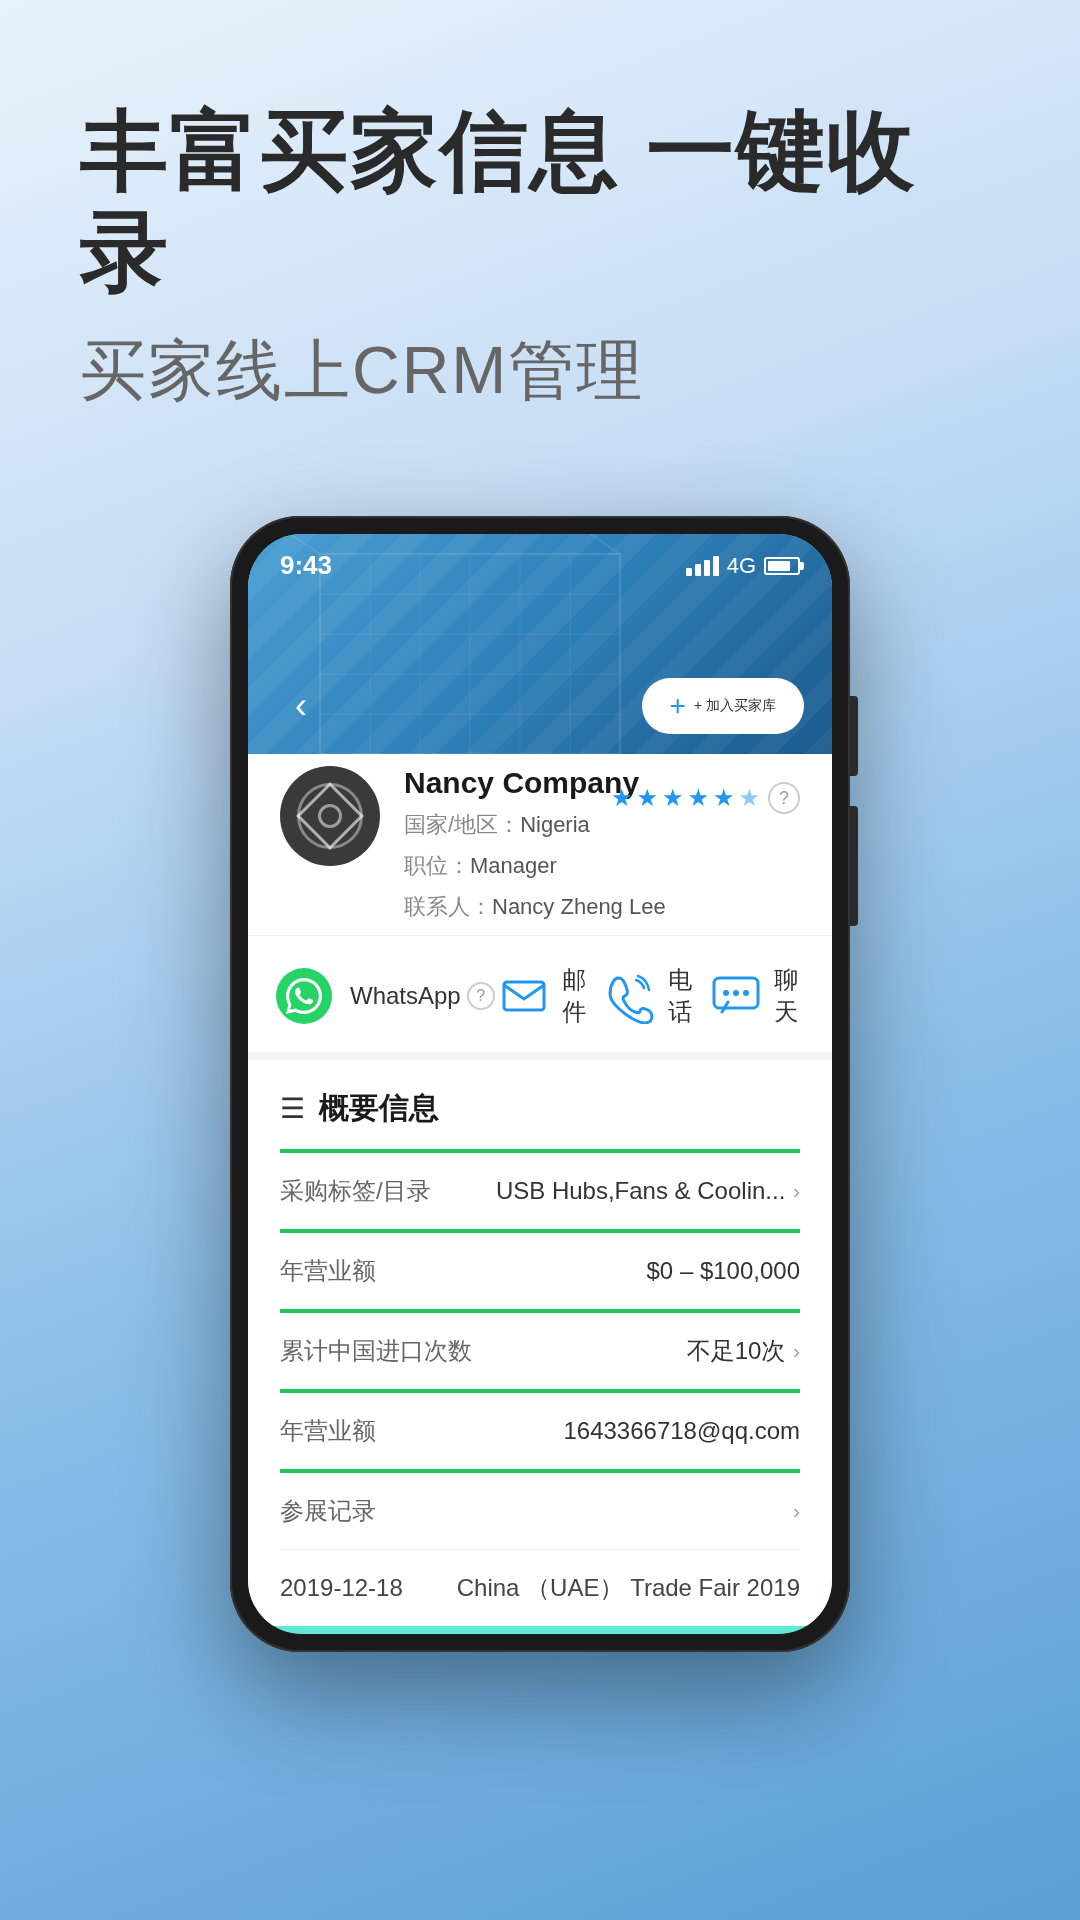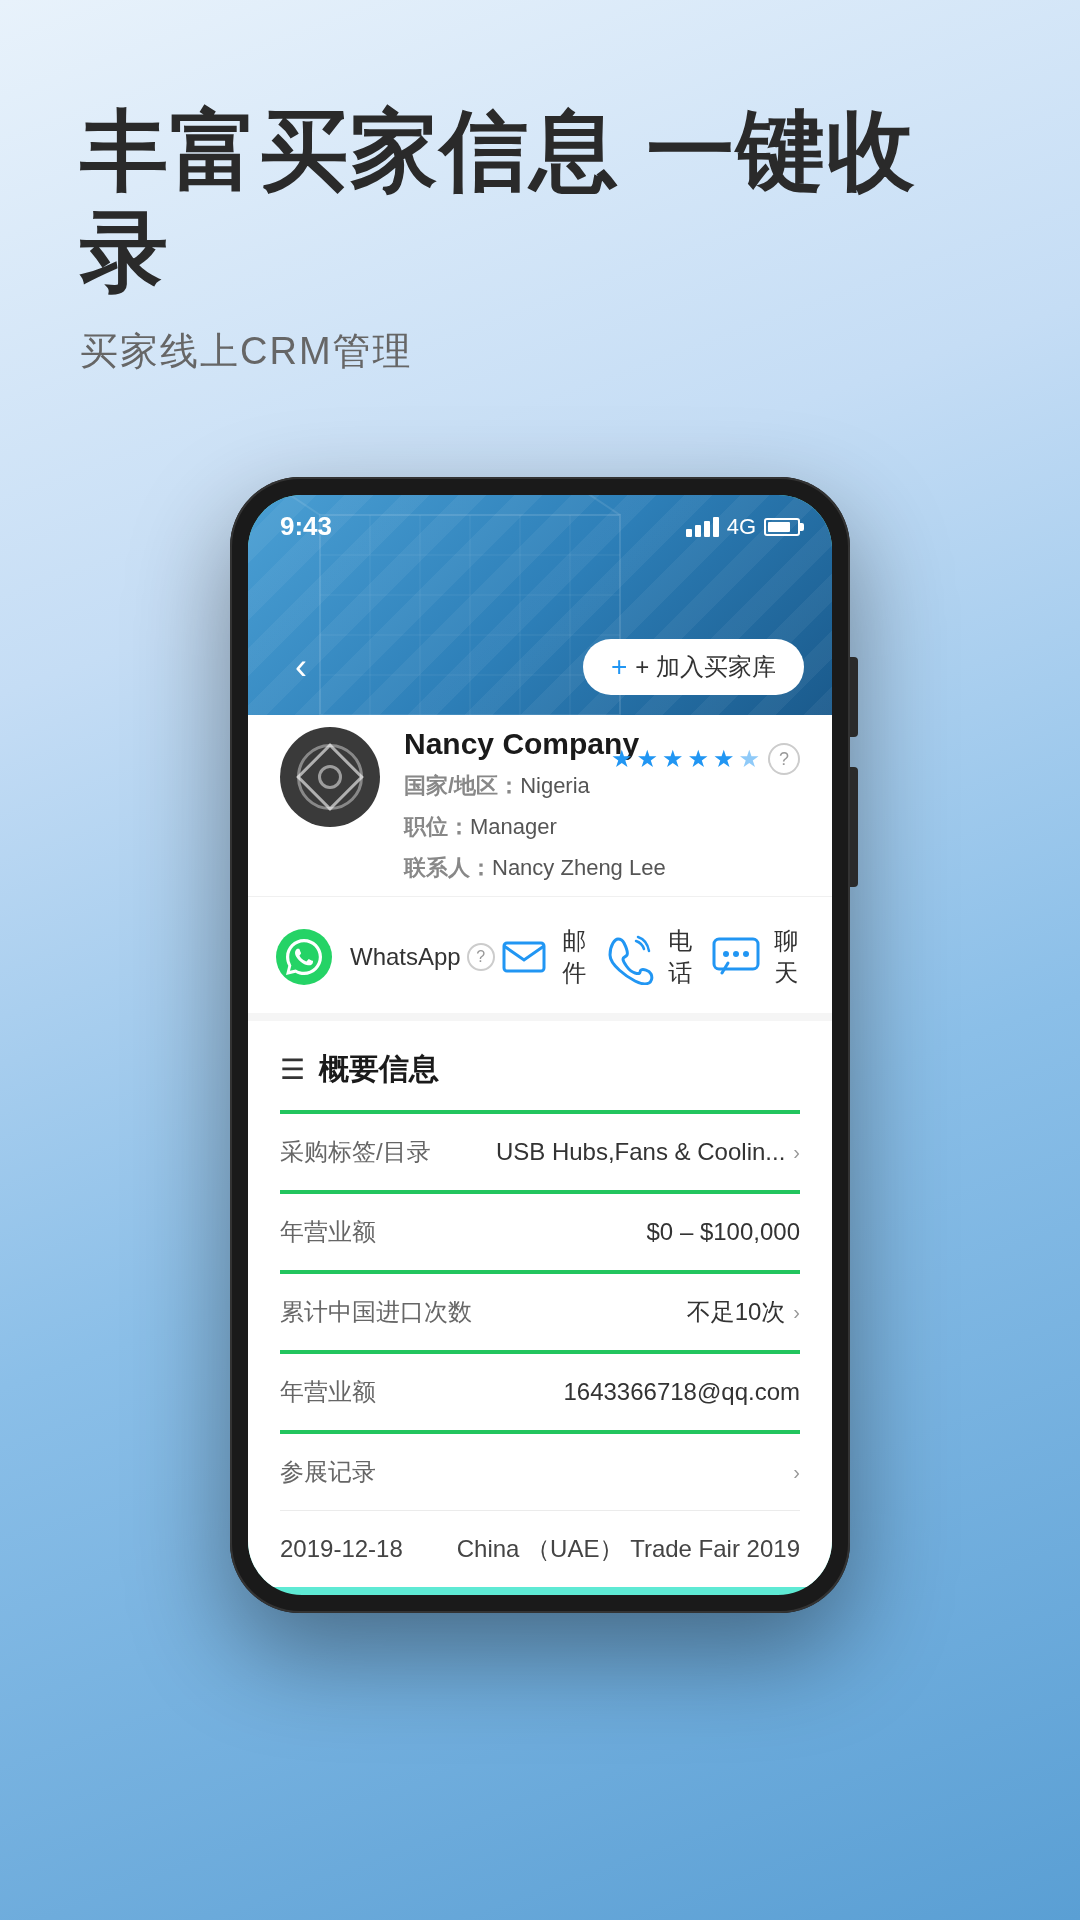--- a/index.html
+++ b/index.html
@@ -39,21 +39,21 @@
 
     .main-title {
       font-size: 88px;
       font-weight: 700;
       color: #2a2a2a;
       line-height: 1.15;
       letter-spacing: 2px;
     }
 
     .sub-title {
-      font-size: 38px;
+      font-size: 66px;
       font-weight: 400;
       color: #666;
       margin-top: 24px;
       letter-spacing: 2px;
     }
 
     
     .phone-container {
       width: 620px;
       margin-top: 60px;
@@ -274,21 +274,20 @@
 
     .company-detail {
       font-size: 22px;
       color: #555;
       margin-top: 8px;
       line-height: 1.5;
     }
 
     .company-detail span.label {
       color: #888;
-      font-weight: bold;
     }
 
     .star-rating {
       position: absolute;
       right: 32px;
       top: 28px;
       display: flex;
       align-items: center;
       gap: 8px;
     }
@@ -538,21 +537,21 @@
               </div>
             </div>
           </div>
 
           <div class="nav-bar">
             <div class="back-btn">
               <span class="back-arrow">‹</span>
             </div>
             <div class="add-btn">
               <span class="plus-icon">+</span>
-              <span style="font-size:24px;color:#333;font-weight:500;">+ 加入买家库</span>
+              <span style="font-size:14px;color:#333;font-weight:500;">+ 加入买家库</span>
             </div>
           </div>
         </div>
 
         <div class="company-card">
           <div class="company-logo">
             <div class="logo-circle-design">
               <div class="logo-inner-circle"></div>
             </div>
           </div>

